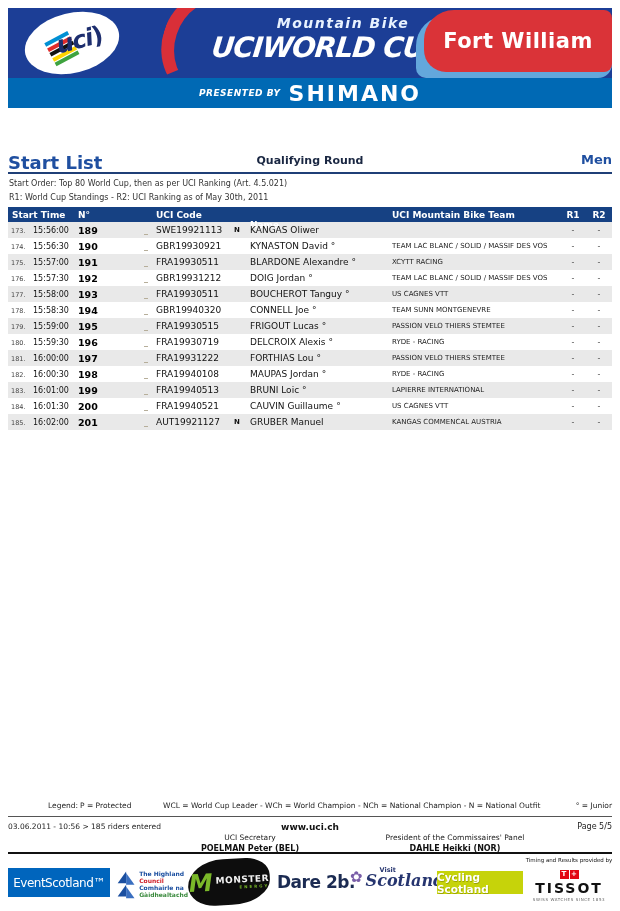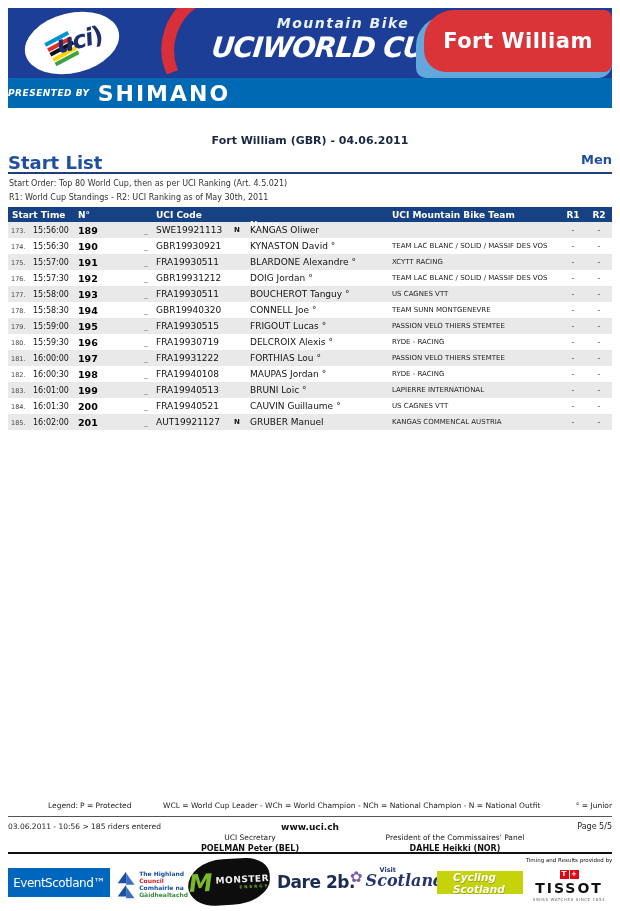--- a/index.html
+++ b/index.html
@@ -15,21 +15,21 @@
   .s-yellow{background:#ffd400;} .s-green{background:#3fa33f;}
   .uci-word { position:absolute; left:48px; top:18px; transform:rotate(-14deg); font-size:24px; font-weight:bold; font-style:italic; color:#1d2e6e; letter-spacing:-1px; }
   .uci-swoosh { font-weight:bold; font-style:normal; }
   .red-arc { position:absolute; left:154px; top:-18px; width:96px; height:110px; border:11px solid transparent; border-left:13px solid #d92f38; border-radius:50%; transform:rotate(18deg); }
   .mtb-script { position:absolute; left:215px; top:7px; width:240px; text-align:center; font-style:italic; font-weight:bold; font-size:14px; color:#e8f2ff; letter-spacing:1.5px; }
   .worldcup { position:absolute; left:170px; top:23px; width:300px; text-align:center; font-style:italic; font-weight:bold; font-size:28px; color:#fff; letter-spacing:-1px; transform:skewX(-6deg); white-space:nowrap; }
   .fw-lightblue { position:absolute; left:408px; top:8px; width:196px; height:62px; background:#63a7dc; border-radius:30px 6px 14px 10px; }
   .fw-red { position:absolute; left:416px; top:2px; width:188px; height:62px; background:#da3338; border-radius:30px 8px 8px 22px; display:flex; align-items:center; justify-content:center; }
   .fw-red span { font-weight:bold; font-size:21px; color:#fff; letter-spacing:0.5px; }
 
-  .shimano-strip { position:absolute; left:8px; top:78px; width:604px; height:30px; background:#0069b4; display:flex; align-items:center; justify-content:flex-start; gap:8px; }
+  .shimano-strip { position:absolute; left:8px; top:78px; width:604px; height:30px; background:#0069b4; display:flex; align-items:center; justify-content:center; gap:8px; }
   .presented-by { font-style:italic; font-weight:bold; font-size:9px; color:#fff; letter-spacing:0.5px; }
   .shimano { font-weight:bold; font-size:22px; color:#fff; letter-spacing:2px; }
 
   
   .event-title { position:absolute; top:116px; left:0; width:100%; text-align:center; font-size:13px; font-weight:bold; color:#1a2742; }
   .venue-date { position:absolute; top:134px; left:0; width:100%; text-align:center; font-size:11px; font-weight:bold; color:#1a2742; }
   .subhead-row { position:absolute; top:152px; left:8px; width:604px; height:16px; }
   .list-type { position:absolute; left:0; top:0; font-size:18px; font-weight:bold; color:#1f4fa0; }
   .round { position:absolute; left:0; top:2px; width:100%; text-align:center; font-size:11px; font-weight:bold; color:#1a2742; }
   .category { position:absolute; right:0; top:0; font-size:13px; font-weight:bold; color:#1f4fa0; }
@@ -86,21 +86,21 @@
   .hl-1 { color:#1b4fa0; } .hl-2 { color:#d0202a; } .hl-3 { color:#1b4fa0; } .hl-4 { color:#3a8a3d; }
   .sp-monster { position:absolute; left:188px; top:859px; width:82px; height:46px; background:#0d0d0d; border-radius:46% 30% 50% 34%/60% 40% 55% 45%; transform:rotate(-3deg); display:flex; align-items:center; justify-content:center; gap:3px; }
   .monster-claw { color:#7ab829; font-weight:bold; font-size:24px; line-height:20px; font-style:italic; }
   .monster-word { color:#f2f2f2; font-weight:bold; font-size:9px; letter-spacing:0.5px; }
   .monster-sub { display:block; color:#7ab829; font-size:4px; letter-spacing:2px; text-align:right; }
   .sp-dare2b { position:absolute; left:277px; top:872px; font-size:17px; font-weight:bold; color:#1b2b52; letter-spacing:-0.5px; }
   .sp-visitscotland { position:absolute; left:350px; top:866px; display:flex; align-items:center; gap:3px; }
   .thistle { color:#7a5ea8; font-size:15px; }
   .visit-small { font-size:6.5px; font-weight:bold; color:#26356f; margin-left:14px; }
   .visit-main { font-family:"DejaVu Serif","Liberation Serif",serif; font-style:italic; font-weight:bold; font-size:16px; color:#26356f; line-height:14px; }
-  .sp-cyclingscotland { position:absolute; left:437px; top:871px; width:86px; height:23px; background:#c6d30a; color:#fff; font-weight:bold; font-style:italic; font-size:10.5px; display:flex; align-items:center; justify-content:center; text-shadow:0.5px 0.5px 0 #9aa400;padding-left:16px; }
+  .sp-cyclingscotland { position:absolute; left:437px; top:871px; width:86px; height:23px; background:#c6d30a; color:#fff; font-weight:bold; font-size:10.5px; display:flex; align-items:center; justify-content:center; text-shadow:0.5px 0.5px 0 #9aa400; }
   .sp-tissot { position:absolute; left:525px; top:857px; width:88px; text-align:center; }
   .timing-note { font-size:5.5px; color:#111; white-space:nowrap; }
   .tissot-squares { margin-top:7px; display:flex; justify-content:center; gap:1px; }
   .tsq { width:9px; height:9px; background:#e20613; color:#fff; font-size:7px; font-weight:bold; line-height:9px; text-align:center; }
   .tissot-word { font-size:14px; font-weight:bold; color:#111; letter-spacing:2px; margin-top:1px; }
   .tissot-tag { font-size:4px; color:#666; letter-spacing:0.6px; margin-top:1px; }
 </style>
 </head>
 <body>
 
@@ -123,23 +123,23 @@
     <div class="fw-lightblue"></div>
     <div class="fw-red">
         <span>Fort William</span>
       </div>
   </div>
   <div class="shimano-strip">
     <span class="presented-by">PRESENTED BY</span>
     <span class="shimano">SHIMANO</span>
   </div>
 
-  <div class="venue-date">Fort William (GBR) - 04.06.2011</div>
   <div class="subhead-row">
     <span class="list-type">Start List</span>
+    <span class="round">Qualifying Round</span>
     <span class="category">Men</span>
   </div>
   <div class="rule-navy"></div>
   <div class="note1">Start Order: Top 80 World Cup, then as per UCI Ranking (Art. 4.5.021)</div>
   <div class="note2">R1: World Cup Standings - R2: UCI Ranking as of May 30th, 2011</div>
 
   <div class="tbl">
     <div class="thead">
       <div class="h-time">Start Time</div>
       <div class="h-bib">N°</div>

